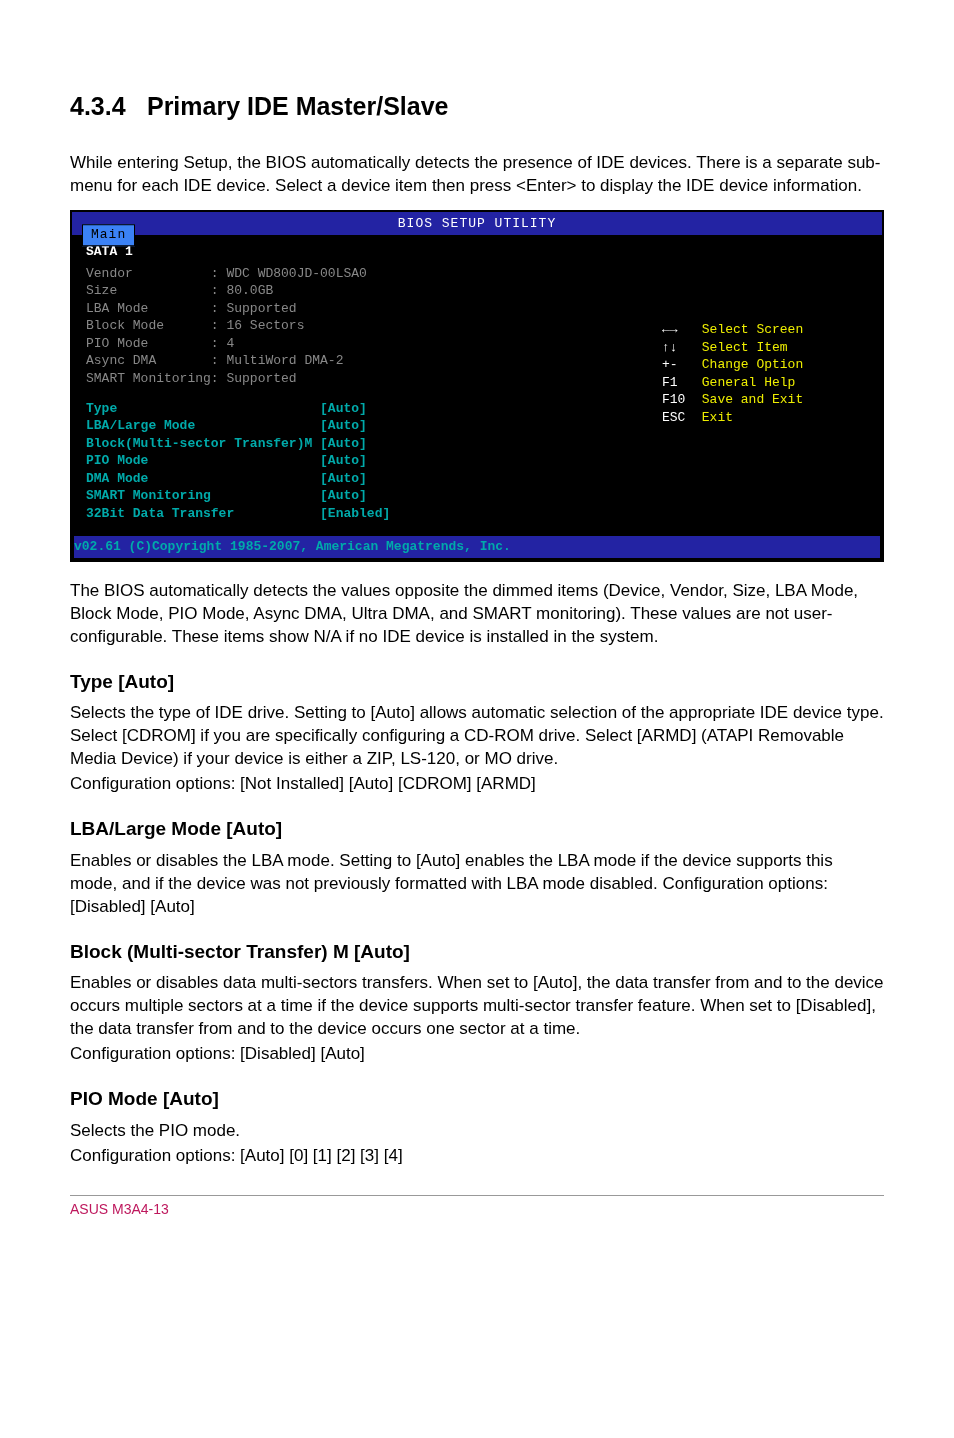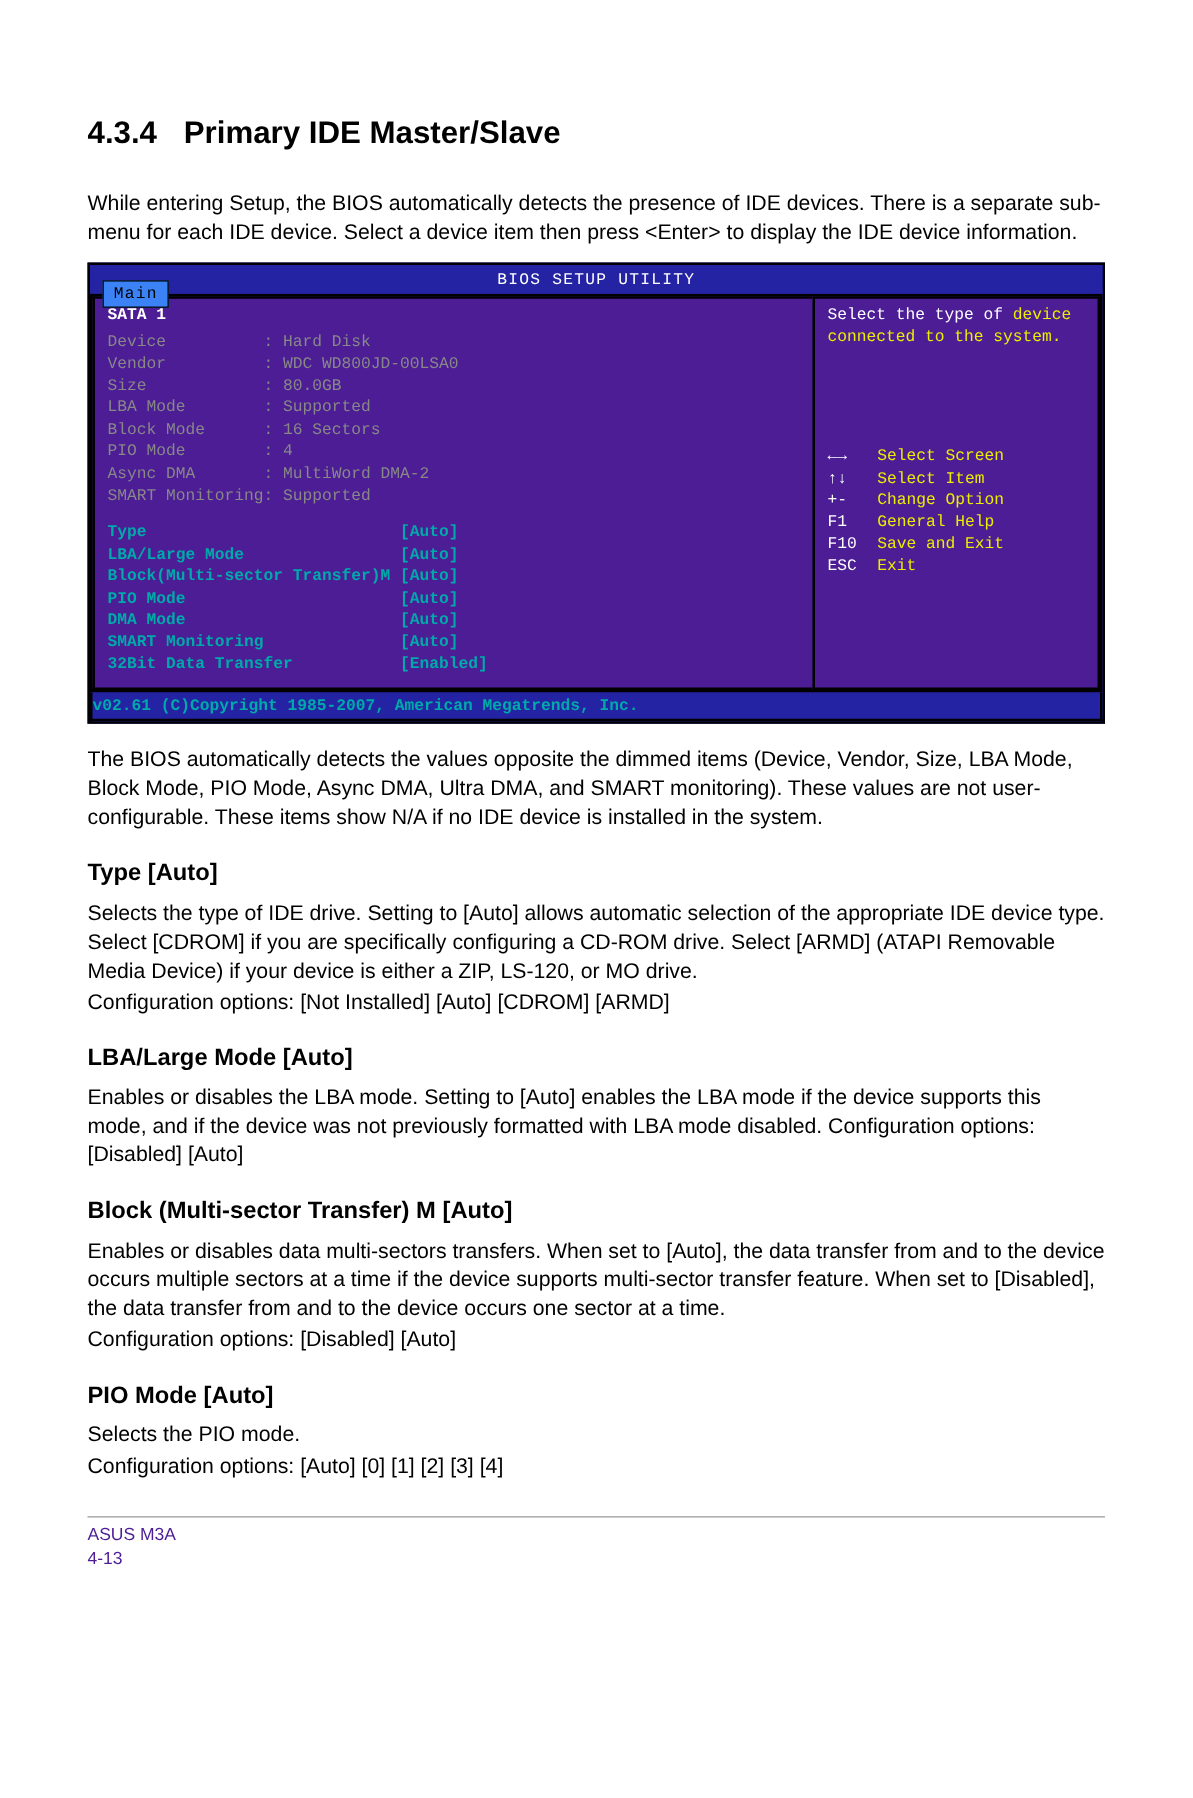--- a/index.html
+++ b/index.html
@@ -40,21 +40,21 @@
       transform: translateY(-50%);
       background: #3b82f6;
       color: #000;
       padding: 1px 8px;
       border: 1px solid #000;
     }
     .bios-inner {
       border: 2px solid #000;
       border-collapse: collapse;
       display: flex;
-      background: #4c1d95;
+      background: #000000;
     }
     .bios-left {
       flex: 1;
       border: 2px solid #000;
       border-right: none;
       padding: 4px 10px 10px 10px;
     }
     .bios-right {
       width: 230px;
       border: 2px solid #000;
@@ -73,22 +73,21 @@
       font-weight: bold;
       border: 2px solid #000;
       border-top: none;
       padding: 2px 0;
     }
     hr.footrule { border: none; border-top: 1px solid #999; margin-top: 28px; }
     .pagefoot {
       display: flex;
       font-size: 14px;
       margin-top: 4px;
-      color: #4c1d95;
-      flex-direction: column;
+      color: #be185d;
     }
   </style>
 </head>
 <body>
 
 <h2>
   <span class="num">4.3.4</span>
   <span>Primary IDE Master/Slave</span>
 </h2>
 
@@ -96,45 +95,40 @@
 
 <div class="bios-box">
   <div class="bios-title">
     <span>BIOS SETUP UTILITY</span>
     <span class="bios-tab">Main</span>
   </div>
   <div class="bios-inner">
     <div class="bios-left">
       <div class="sata">SATA 1</div>
       <div id="detected">
-          <div class="bios-row dim">Device          : Hard Disk</div>
           <div class="bios-row dim">Vendor          : WDC WD800JD-00LSA0</div>
           <div class="bios-row dim">Size            : 80.0GB</div>
           <div class="bios-row dim">LBA Mode        : Supported</div>
           <div class="bios-row dim">Block Mode      : 16 Sectors</div>
           <div class="bios-row dim">PIO Mode        : 4</div>
           <div class="bios-row dim">Async DMA       : MultiWord DMA-2</div>
           <div class="bios-row dim">SMART Monitoring: Supported</div>
         </div>
       <div style="height:12px"></div>
       <div id="settings">
           <div class="bios-row cyan">Type                          [Auto]</div>
           <div class="bios-row cyan">LBA/Large Mode                [Auto]</div>
           <div class="bios-row cyan">Block(Multi-sector Transfer)M [Auto]</div>
           <div class="bios-row cyan">PIO Mode                      [Auto]</div>
           <div class="bios-row cyan">DMA Mode                      [Auto]</div>
           <div class="bios-row cyan">SMART Monitoring              [Auto]</div>
           <div class="bios-row cyan">32Bit Data Transfer           [Enabled]</div>
         </div>
     </div>
     <div class="bios-right">
-      <div class="yel" style="white-space:normal">
-        <span style="color:#fff">Select the type of</span>
-        <span class="yel"> device connected to the system.</span>
-      </div>
       <div class="legend" id="legend"><div><span class="key">←→</span><span class="yel"> Select Screen</span></div><div><span class="key">↑↓</span><span class="yel"> Select Item</span></div><div><span class="key">+-</span><span class="yel"> Change Option</span></div><div><span class="key">F1</span><span class="yel"> General Help</span></div><div><span class="key">F10</span><span class="yel"> Save and Exit</span></div><div><span class="key">ESC</span><span class="yel"> Exit</span></div></div>
     </div>
   </div>
   <div class="footer-bar">v02.61 (C)Copyright 1985-2007, American Megatrends, Inc.</div>
 </div>
 
 <p>The BIOS automatically detects the values opposite the dimmed items (Device, Vendor, Size, LBA Mode, Block Mode, PIO Mode, Async DMA, Ultra DMA, and SMART monitoring). These values are not user-configurable. These items show N/A if no IDE device is installed in the system.</p>
 
 <h3>Type [Auto]</h3>
 <p>Selects the type of IDE drive. Setting to [Auto] allows automatic selection of the appropriate IDE device type. Select [CDROM] if you are specifically configuring a CD-ROM drive. Select [ARMD] (ATAPI Removable Media Device) if your device is either a ZIP, LS-120, or MO drive.</p>

